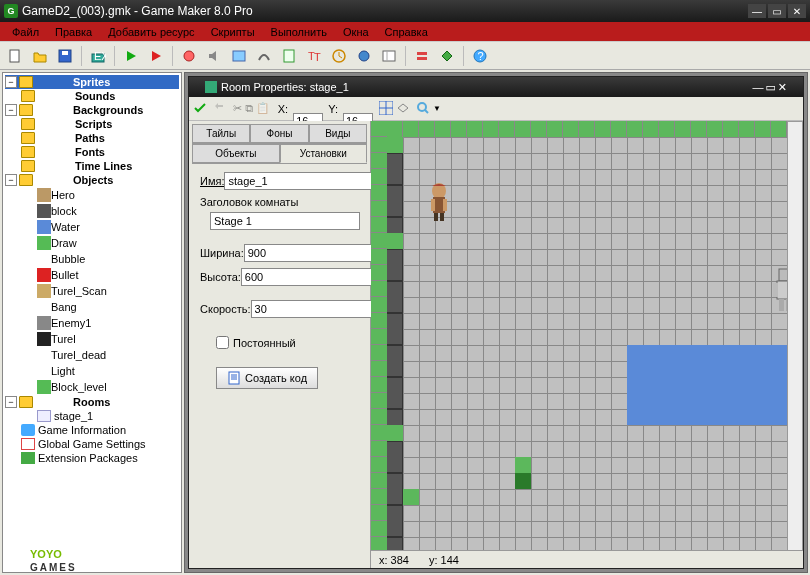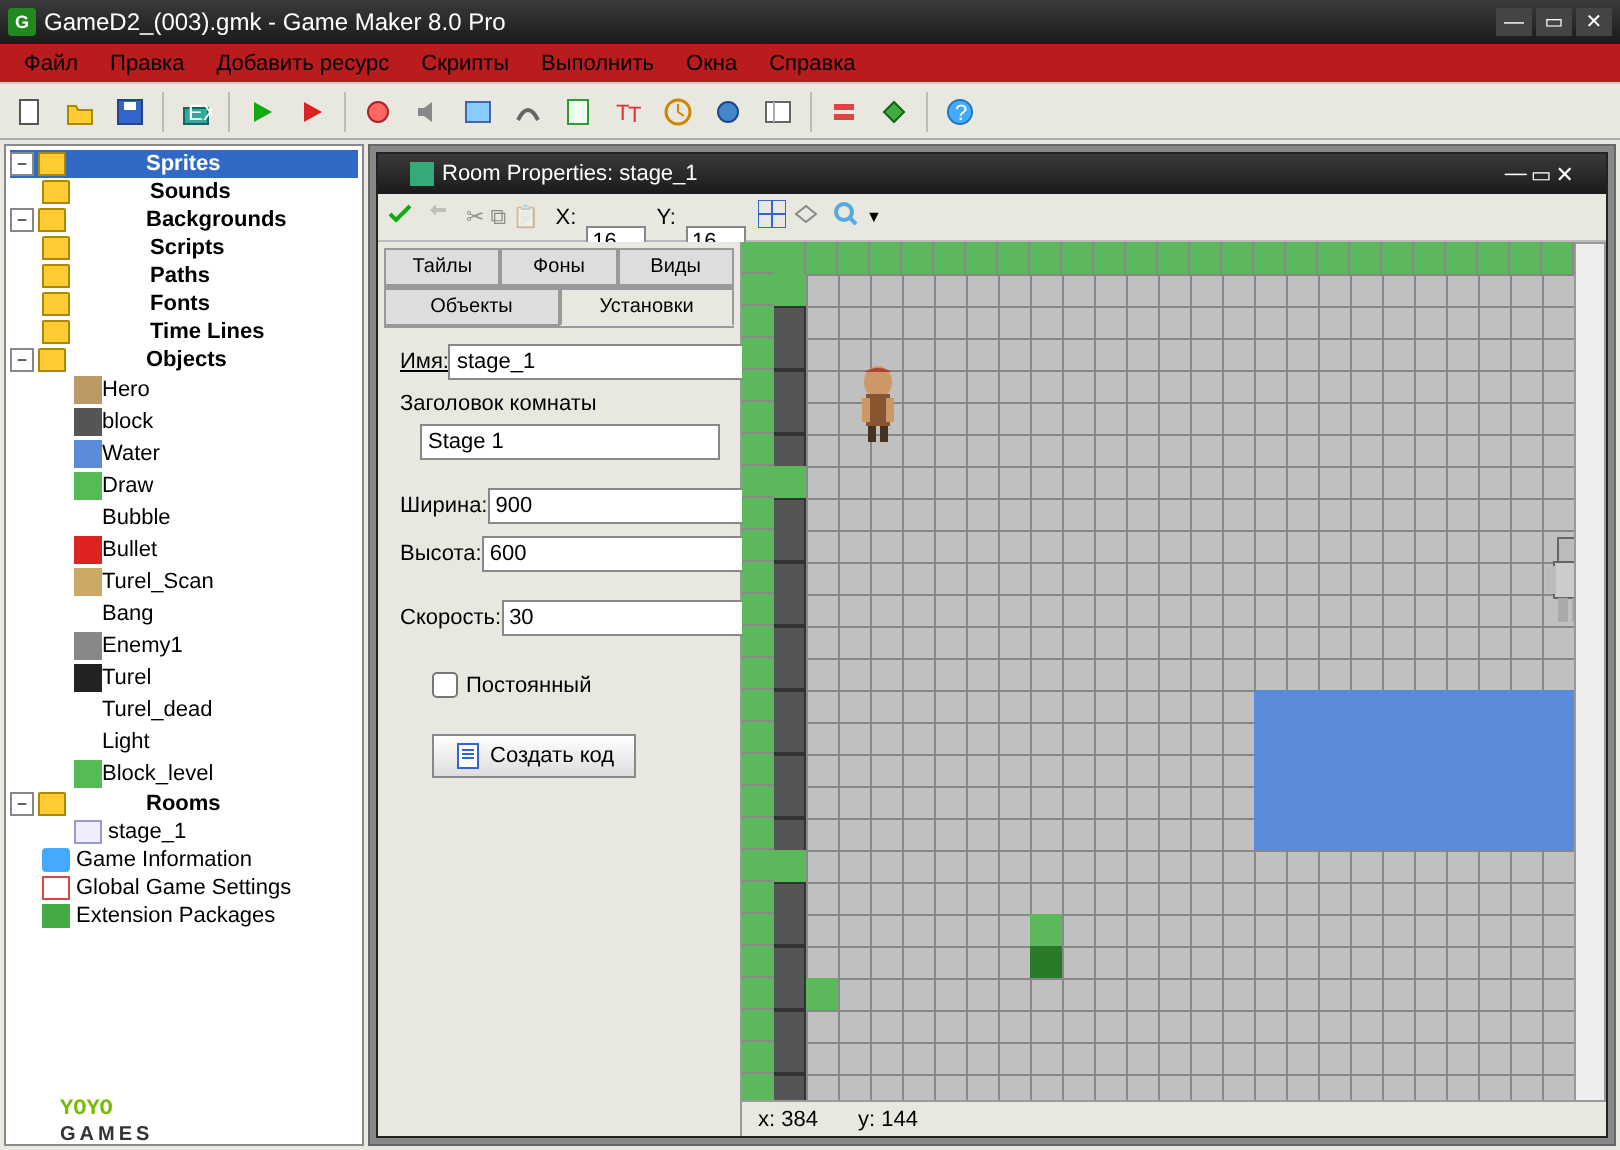--- a/index.html
+++ b/index.html
@@ -68,21 +68,21 @@
 .sprite-enemy { width: 32px; height: 48px; }
 
 .scrollbar-h { position: absolute; bottom: 0; left: 0; right: 16px; height: 16px; background: #eee; border: 1px solid #999; display: flex; align-items: center; }
 .scrollbar-v { position: absolute; top: 0; right: 0; bottom: 16px; width: 16px; background: #eee; border: 1px solid #999; }
 .scroll-thumb-h { width: 60px; height: 12px; background: #ccc; border: 1px solid #888; margin-left: 200px; }
 .scroll-arrow { width: 14px; height: 14px; display: flex; align-items: center; justify-content: center; font-size: 9px; }
 
 .statusbar { position: absolute; bottom: 0; left: 182px; right: 0; height: 18px; background: #e8e8e0; border-top: 1px solid #999; display: flex; align-items: center; padding: 0 8px; gap: 20px; font-size: 10px; }
 
 .logo { position: absolute; bottom: 2px; left: 30px; font-weight: bold; font-size: 16px; }
-.logo .g { color: #7b0; font-family: Liberation Mono, monospace; }
+.logo .g { color: #7b0; }
 .logo .gtxt { color: #333; font-size: 10px; letter-spacing: 2px; display: block; }
 </style>
 </head>
 <body>
 
 <div class="titlebar">
   <div class="g-icon">G</div>
   <div class="title">GameD2_(003).gmk - Game Maker 8.0 Pro</div>
   <div class="winbtns">
     <div class="winbtn">—</div>

